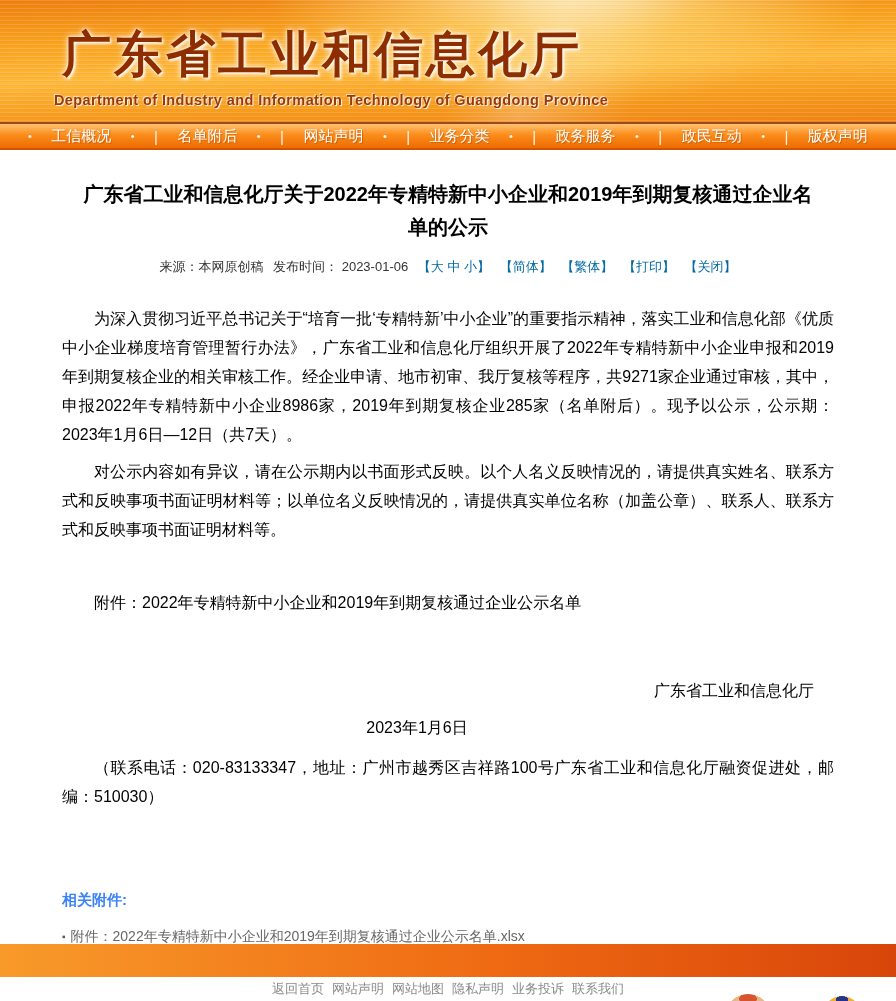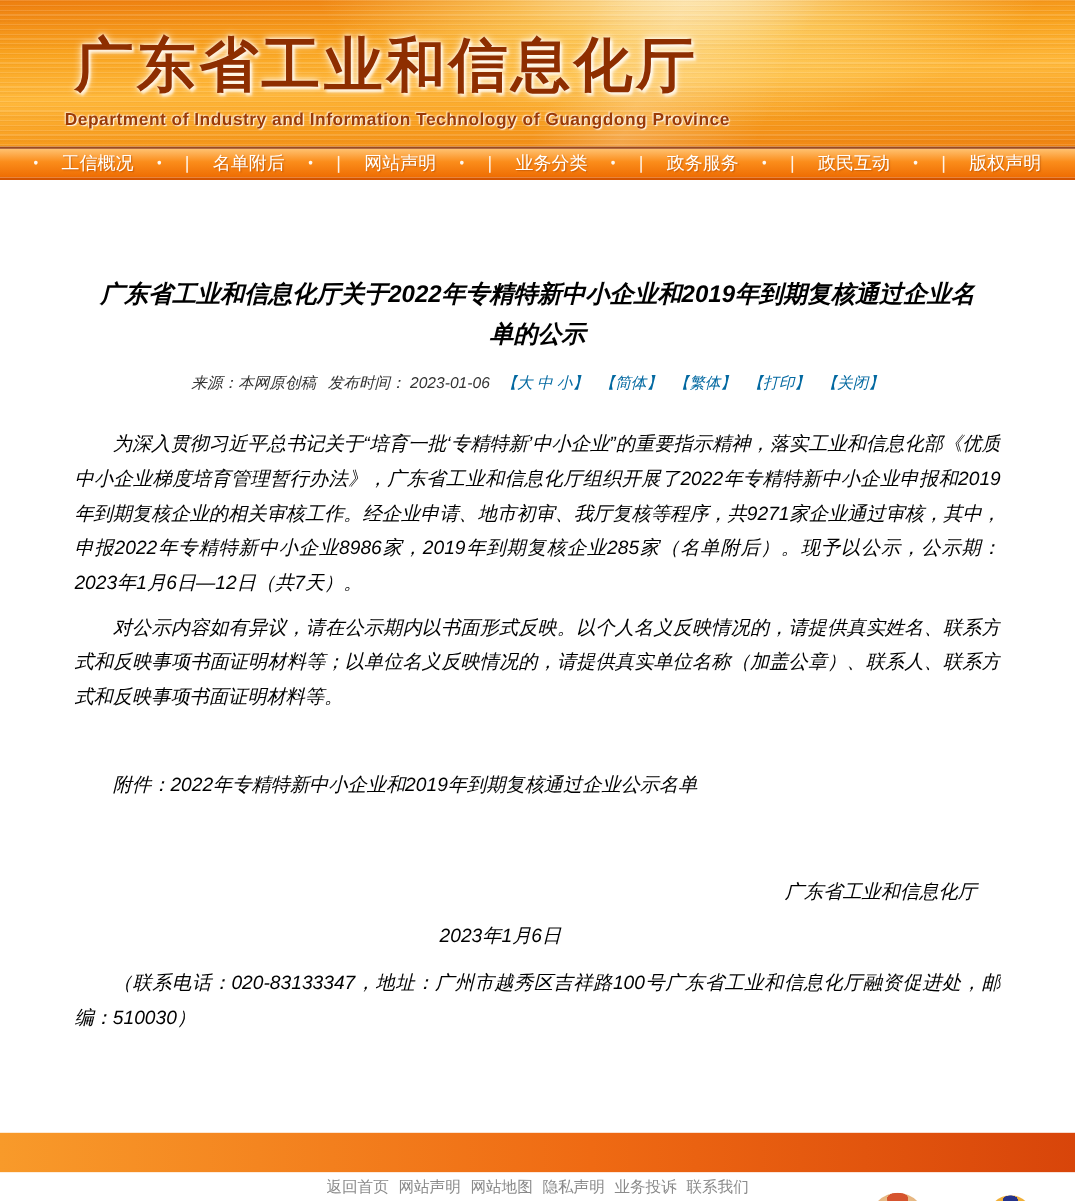--- a/index.html
+++ b/index.html
@@ -27,21 +27,21 @@
   .nav { height:28px; display:flex; align-items:center; justify-content:space-between;
     padding: 0 28px;
     background: linear-gradient(180deg, #ffc271 0%, #fb8d1b 45%, #ee6c02 100%);
     border-top: 2px solid #9c4a1f; border-bottom: 2px solid #d35400;
     color:#fff; font-size:15px; }
   .nav a { color:#fff; text-decoration:none; text-shadow:1px 1px 1px rgba(150,60,0,0.45); cursor:pointer; }
   .nav .sep-dot { font-size:11px; opacity:0.95; }
   .nav .sep-pipe { opacity:0.9; }
 
   
-  .content { width: 772px; margin: 0 auto; height: 794px; overflow: hidden; padding-top: 80px; color:#000;font-style:italic; }
+  .content { width: 772px; margin: 0 auto; height: 794px; overflow: hidden; padding-top: 28px; color:#000; }
   .article-title { font-size:20px; line-height:33px; font-weight:bold; text-align:center; color:#000; padding: 0 14px; }
   .meta { margin-top:14px; text-align:center; font-size:13px; color:#333; }
   .meta span { margin: 0 3px; }
   .meta .btn { cursor:pointer; color:#0369a1; }
   .body-p { margin-top: 8px; font-size:16px; line-height:29px; text-align:justify; text-indent:2em; color:#000; }
   .body-p.first { margin-top: 28px; }
   .attach-line { margin-top: 44px; font-size:16px; line-height:29px; text-indent:2em; color:#000; }
   .signature { margin-top: 64px; text-align:right; padding-right:20px; font-size:16px; }
   .sign-date { margin-top: 16px; text-align:center; padding-right:62px; font-size:16px; }
   .contact { margin-top: 14px; font-size:16px; line-height:29px; text-indent:2em; text-align:justify; }

